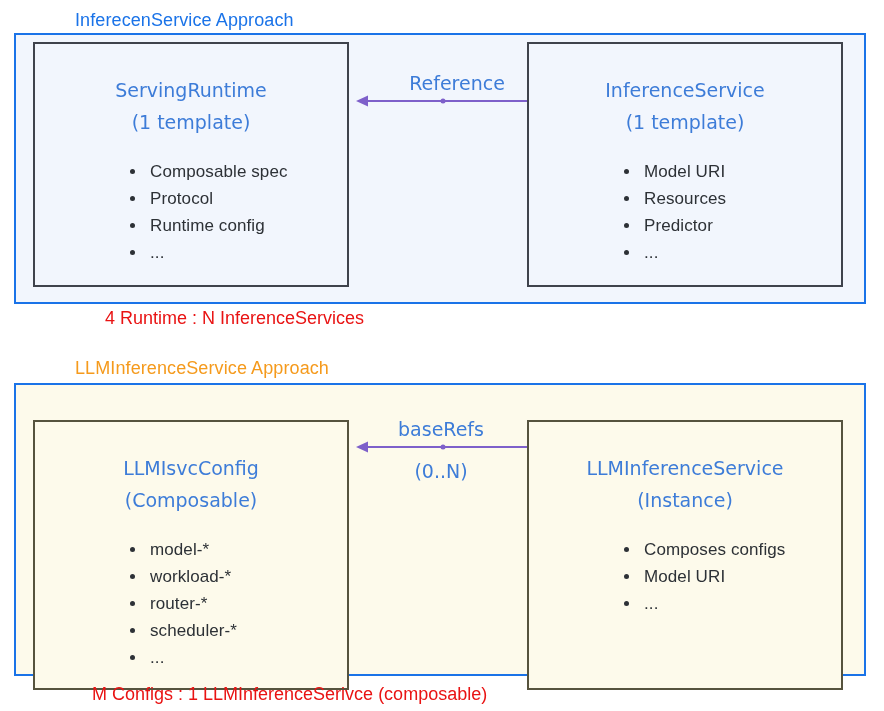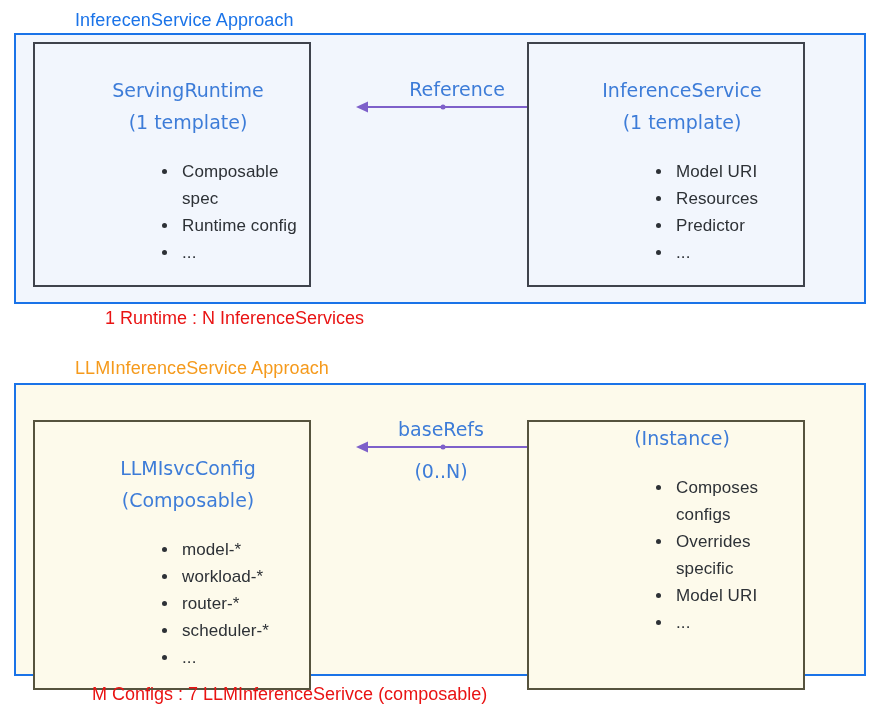--- a/index.html
+++ b/index.html
@@ -27,23 +27,22 @@
     width: 852px;
     border: 2px solid var(--outer-border, #1a73e8);
     box-sizing: border-box;
   }
   .p1 { top: 33px;  height: 271px; background: var(--panel1-bg, #f2f6fd); }
   .p2 { top: 383px; height: 293px; background: var(--panel2-bg, #fdfaeb); }
 
   .card {
     position: absolute;
     box-sizing: border-box;
-    width: 278px;
+    width: 316px;
     text-align: center;
-    padding-left: 32px;
   }
   .p1 .card { border: 2px solid var(--panel1-border-inner, #3f434c); background: var(--panel1-bg, #f2f6fd); height: 245px; top: 7px; }
   .p2 .card { border: 2px solid var(--panel2-border-inner, #56533e); background: var(--panel2-bg, #fdfaeb); height: 270px; top: 7px; margin-top: 28px; }
   .c-left  { left: 17px; }
   .c-right { left: 511px; }
 
   .card-title, .card-sub {
     font-family: "DejaVu Sans", sans-serif;
     font-size: 19px;
     line-height: 32px;
@@ -75,21 +74,21 @@
     border-radius: 50%;
     background: var(--text-dark, #2d3136);
   }
 
   .arrow-zone {
     position: absolute;
     left: 339px;
     width: 172px;
     height: 80px;
   }
-  .az1 { top: 42px; padding-left: 32px; }
+  .az1 { top: 36px; padding-left: 32px; }
   .az2 { top: 32px; }
   .arrow-label, .arrow-sublabel {
     position: absolute;
     left: 0;
     width: 100%;
     text-align: center;
     font-family: "DejaVu Sans", sans-serif;
     font-size: 19px;
     line-height: 24px;
     color: var(--box-title-blue, #3d7cd8);
@@ -116,20 +115,21 @@
 <div class="page">
 
   <div class="sec-title t1">InferecenService Approach</div>
 
   <div class="panel p1">
     <div class="card c-left">
       <div class="card-title">ServingRuntime</div>
       <div class="card-sub">(1 template)</div>
       <ul class="card-list">
         <li>Composable spec</li>
+        <li>Protocol</li>
         <li>Runtime config</li>
         <li>...</li>
       </ul>
     </div>
 
     <div class="arrow-zone az1">
       <div class="arrow-label">Reference</div>
       <svg class="arrow-svg" width="172" height="12" viewBox="0 0 172 12">
         <line x1="12" y1="6" x2="172" y2="6"></line>
         <polygon points="1,6 13,0.5 13,11.5"></polygon>
@@ -142,21 +142,21 @@
       <div class="card-sub">(1 template)</div>
       <ul class="card-list">
         <li>Model URI</li>
         <li>Resources</li>
         <li>Predictor</li>
         <li>...</li>
       </ul>
     </div>
   </div>
 
-  <div class="caption cap1">1 Runtime : N InferenceServices</div>
+  <div class="caption cap1">4 Runtime : N InferenceServices</div>
 
   <div class="sec-title t2">LLMInferenceService Approach</div>
 
   <div class="panel p2">
     <div class="card c-left">
       <div class="card-title">LLMIsvcConfig</div>
       <div class="card-sub">(Composable)</div>
       <ul class="card-list">
         <li>model-*</li>
         <li>workload-*</li>
@@ -170,25 +170,25 @@
       <div class="arrow-label">baseRefs</div>
       <svg class="arrow-svg" width="172" height="12" viewBox="0 0 172 12">
         <line x1="12" y1="6" x2="172" y2="6"></line>
         <polygon points="1,6 13,0.5 13,11.5"></polygon>
         <circle cx="88" cy="6" r="2.5"></circle>
       </svg>
       <div class="arrow-sublabel">(0..N)</div>
     </div>
 
     <div class="card c-right">
+      <div class="card-title">LLMInferenceService</div>
       <div class="card-sub">(Instance)</div>
       <ul class="card-list">
         <li>Composes configs</li>
-        <li>Overrides specific</li>
         <li>Model URI</li>
         <li>...</li>
       </ul>
     </div>
   </div>
 
-  <div class="caption cap2">M Configs : 7 LLMInferenceSerivce (composable)</div>
+  <div class="caption cap2">M Configs : 1 LLMInferenceSerivce (composable)</div>
 
 </div>
 
 </body></html>

